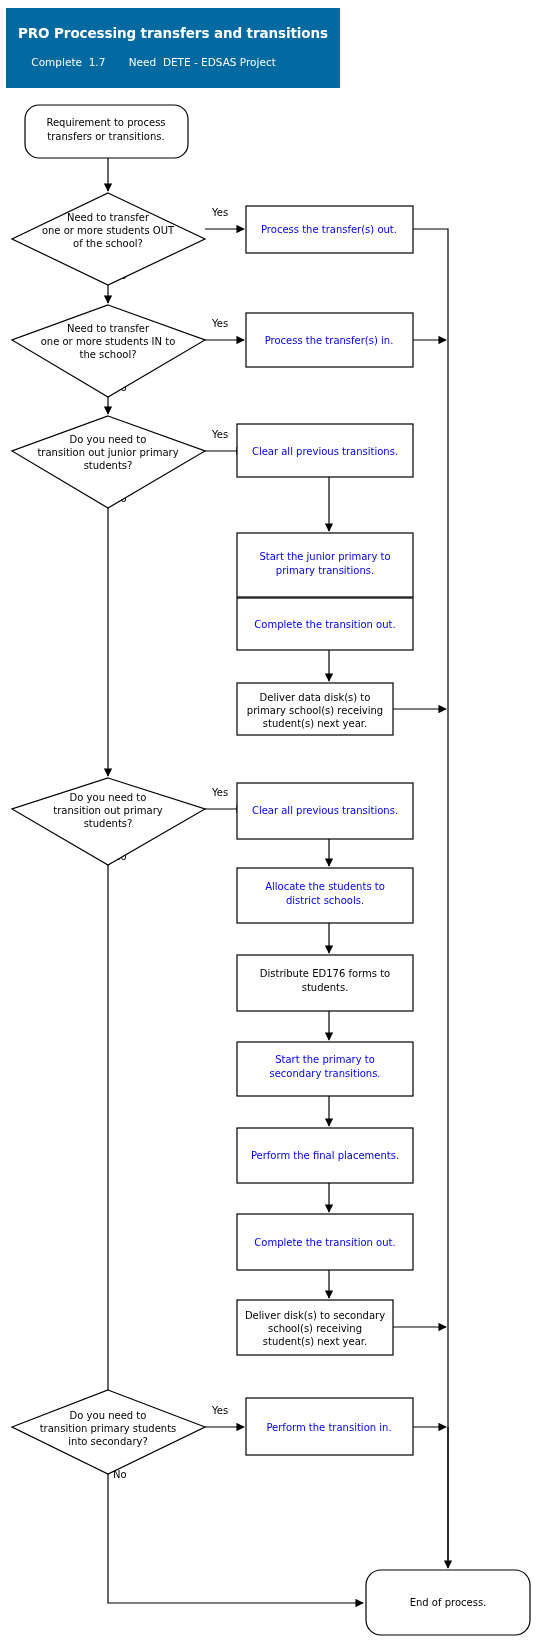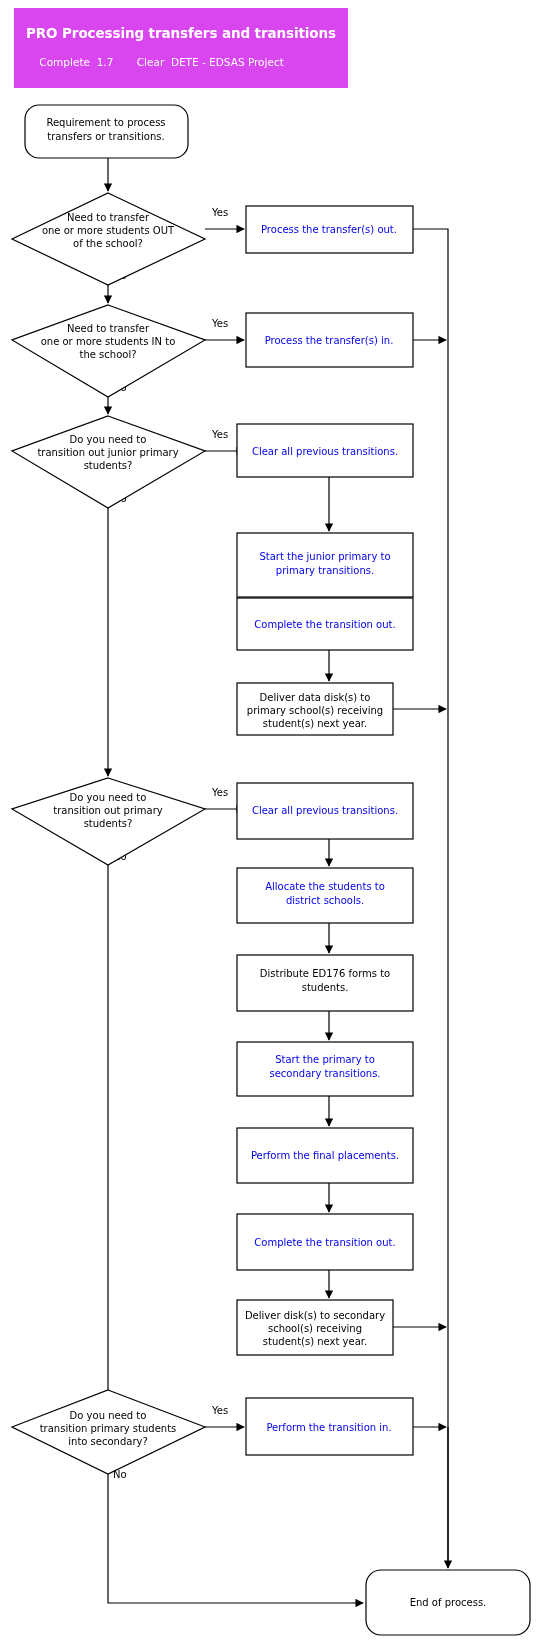--- a/index.html
+++ b/index.html
@@ -16,25 +16,25 @@
   }
   #canvas {
     position: absolute;
     left: 0; top: 0;
     width: 546px;
     height: 1651px;
   }
   
   .title-block {
     position: absolute;
-    left: 14px;
+    left: 6px;
     top: 8px;
     width: 334px;
     height: 80px;
-    background: #d946ef;
+    background: #0369a1;
     color: #ffffff;
     box-sizing: border-box;
     padding: 17px 0 0 12px;
   }
   .title-main {
     font-size: 13.5px;
     font-weight: bold;
     letter-spacing: -0.1px;
     line-height: 16px;
     white-space: nowrap;
@@ -67,21 +67,21 @@
     stroke-width: 1.2;
     fill: none;
   }
 </style>
 </head>
 <body>
 
 <div class="title-block">
   <div class="title-main">PRO Processing transfers and transitions</div>
   <div class="title-meta meta-row">
-    <span class="meta-cell">Complete</span><span class="meta-cell">&nbsp;&nbsp;</span><span class="meta-cell">1.7</span><span class="meta-cell">&nbsp;&nbsp;&nbsp;&nbsp;&nbsp;&nbsp;&nbsp;</span><span class="meta-cell">Clear</span><span class="meta-cell">&nbsp;&nbsp;</span><span class="meta-cell">DETE - EDSAS Project</span>
+    <span class="meta-cell">Complete</span><span class="meta-cell">&nbsp;&nbsp;</span><span class="meta-cell">1.7</span><span class="meta-cell">&nbsp;&nbsp;&nbsp;&nbsp;&nbsp;&nbsp;&nbsp;</span><span class="meta-cell">Need</span><span class="meta-cell">&nbsp;&nbsp;</span><span class="meta-cell">DETE - EDSAS Project</span>
   </div>
   <div class="title-meta meta-row">
     <span class="meta-cell">Project</span><span class="meta-cell">&nbsp;</span><span class="meta-cell">21/05/00</span><span class="meta-cell">&nbsp;&nbsp;&nbsp;&nbsp;</span><span class="meta-cell">Complete</span><span class="meta-cell">&nbsp;</span><span class="meta-cell">2/06/00</span><span class="meta-cell">&nbsp;&nbsp;&nbsp;&nbsp;</span><span class="meta-cell">Approved</span>
   </div>
 </div>
 
 <svg id="canvas" viewBox="0 0 546 1651" xmlns="http://www.w3.org/2000/svg">
   <defs>
     <marker id="arrow" viewBox="0 0 10 10" refX="9" refY="5" markerWidth="7" markerHeight="7" orient="auto-start-reverse">
       <path d="M 0 0 L 10 5 L 0 10 z" fill="#000000"></path>

